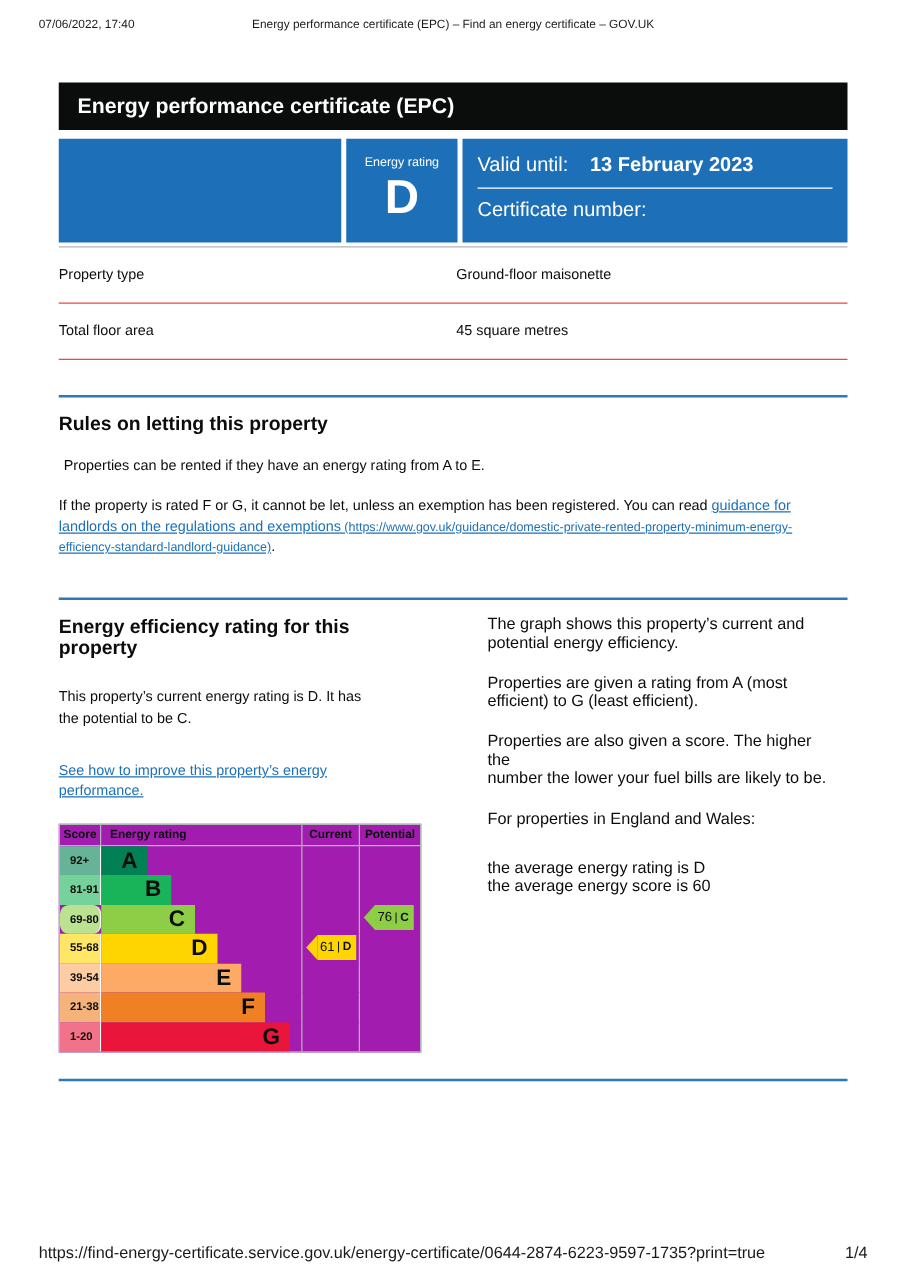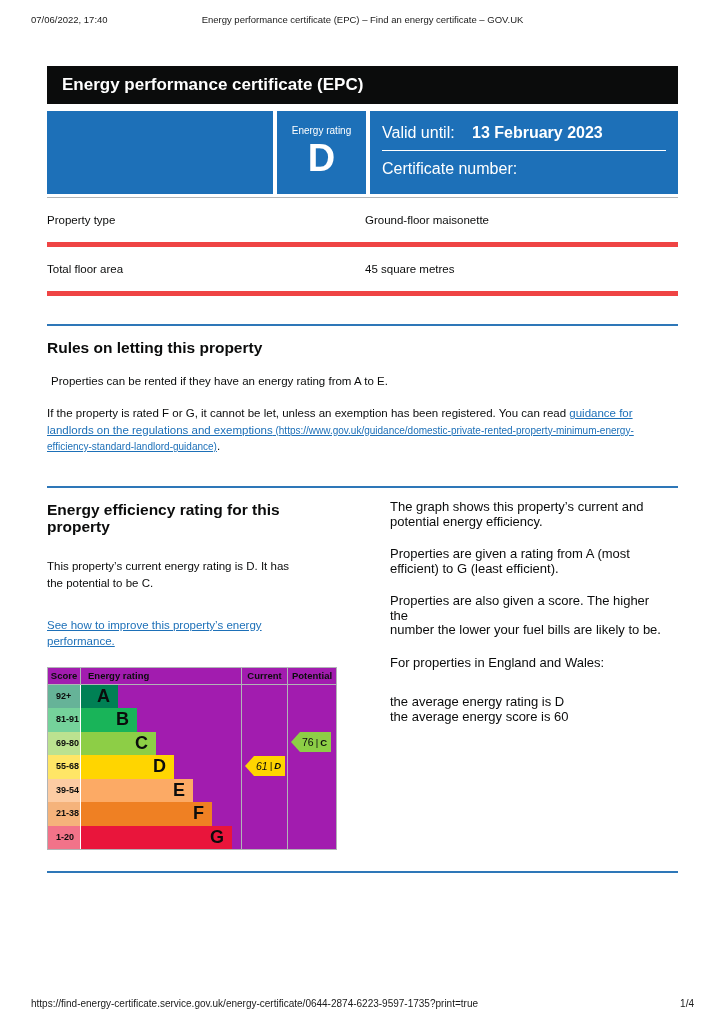--- a/index.html
+++ b/index.html
@@ -6,21 +6,21 @@
   body {
     width:725px; height:1024px; position:relative; overflow:hidden;
     background:#ffffff; color:#0b0c0c;
     font-family:"Liberation Sans", sans-serif;
   }
 
   
   .chrome-top { position:absolute; top:14px; left:31px; right:31px; font-size:9.5px; color:#1a1a1a; }
   .chrome-date { position:absolute; left:0; top:0; }
   .chrome-title { display:block; text-align:center; }
-  .chrome-bottom { position:absolute; bottom:15px; left:31px; right:31px; font-size:10px; color:#1a1a1a; display:flex; justify-content:space-between; }
+  .chrome-bottom { position:absolute; bottom:15px; left:31px; right:31px; font-size:13px; color:#1a1a1a; display:flex; justify-content:space-between; }
 
   .content { position:absolute; top:66px; left:47px; width:631px; }
 
   
   .epc-titlebar { background:#0b0c0c; color:#fff; font-size:17px; font-weight:bold; height:38px; line-height:38px; padding-left:15px; box-sizing:border-box; }
 
   
   .epc-bluebox { display:flex; gap:4px; margin-top:7px; height:83px; }
   .bluebox-panel { background:#1d70b8; }
   .panel-address { width:226px; }
@@ -28,21 +28,21 @@
   .panel-rating .rating-label { font-size:10px; margin-top:14px; }
   .panel-rating .rating-value { font-size:38px; font-weight:bold; line-height:1; margin-top:3px; }
   .panel-validity { flex:1; color:#fff; padding:13px 12px 8px 12px; font-size:16px; box-sizing:border-box; }
   .validity-row1 { display:flex; }
   .validity-label { width:90px; }
   .validity-value { font-weight:bold; }
   .validity-divider { border-bottom:1px solid #ffffff; margin:8px 0 9px 0; }
 
   
   .summary-table { margin-top:3px; font-size:11.5px; }
-  .summary-row { display:flex; border-bottom:5px solid #ef4444; padding:16px 0; }
+  .summary-row { display:flex; border-bottom:1px solid #ef4444; padding:16px 0; }
   .summary-row:first-child { border-top:1px solid #b1b4b6; }
   .summary-label { width:318px; }
   .summary-value { flex:1; }
 
   .section { border-top:2px solid #2e77b8; }
   .section-rules { margin-top:28px; }
   h2 { font-size:15.5px; font-weight:bold; margin:13px 0 0 0; line-height:17px; }
   .body-text { font-size:11.5px; line-height:1.42; }
   .p1 { margin:17px 0 0 4px; }
   .p2 { margin:16px 0 0 0; }
@@ -158,21 +158,21 @@
             </div>
             <div class="epc-row">
               <div class="row-score" style="background: rgb(117, 210, 155);">81-91</div>
               <div class="row-barzone">
                 <div class="row-bar" style="background: rgb(25, 180, 89); width: 56px;">B</div>
               </div>
               <div class="row-current"></div>
               <div class="row-potential"></div>
             </div>
             <div class="epc-row">
-              <div class="row-score" style="background: rgb(187, 226, 144);">69-80</div>
+              <div class="row-score" style="background: rgb(187, 226, 144); border-radius: 7px;">69-80</div>
               <div class="row-barzone">
                 <div class="row-bar" style="background: rgb(141, 206, 70); width: 75px;">C</div>
               </div>
               <div class="row-current"></div>
               <div class="row-potential"></div>
             </div>
             <div class="epc-row">
               <div class="row-score" style="background: rgb(255, 230, 102);">55-68</div>
               <div class="row-barzone">
                 <div class="row-bar" style="background: rgb(255, 213, 0); width: 93px;">D</div>
@@ -201,21 +201,21 @@
               <div class="row-barzone">
                 <div class="row-bar" style="background: rgb(233, 21, 59); width: 151px;">G</div>
               </div>
               <div class="row-current"></div>
               <div class="row-potential"></div>
             </div>
           </div>
 
         <div class="epc-arrow arrow-current" style="top: 88px;">
           <span class="arrow-tip" style="border-right-color: rgb(255, 213, 0);"></span>
-          <span class="arrow-body" style="background: rgb(255, 213, 0); font-style: italic;">
+          <span class="arrow-body" style="background: rgb(255, 213, 0);">
               <span>61</span>
               <span class="arrow-sep">|</span>
               <span class="arrow-letter">D</span>
             </span>
         </div>
         <div class="epc-arrow arrow-potential" style="top: 64.5px;">
           <span class="arrow-tip" style="border-right-color: rgb(141, 206, 70);"></span>
           <span class="arrow-body" style="background: rgb(141, 206, 70);">
               <span>76</span>
               <span class="arrow-sep">|</span>

